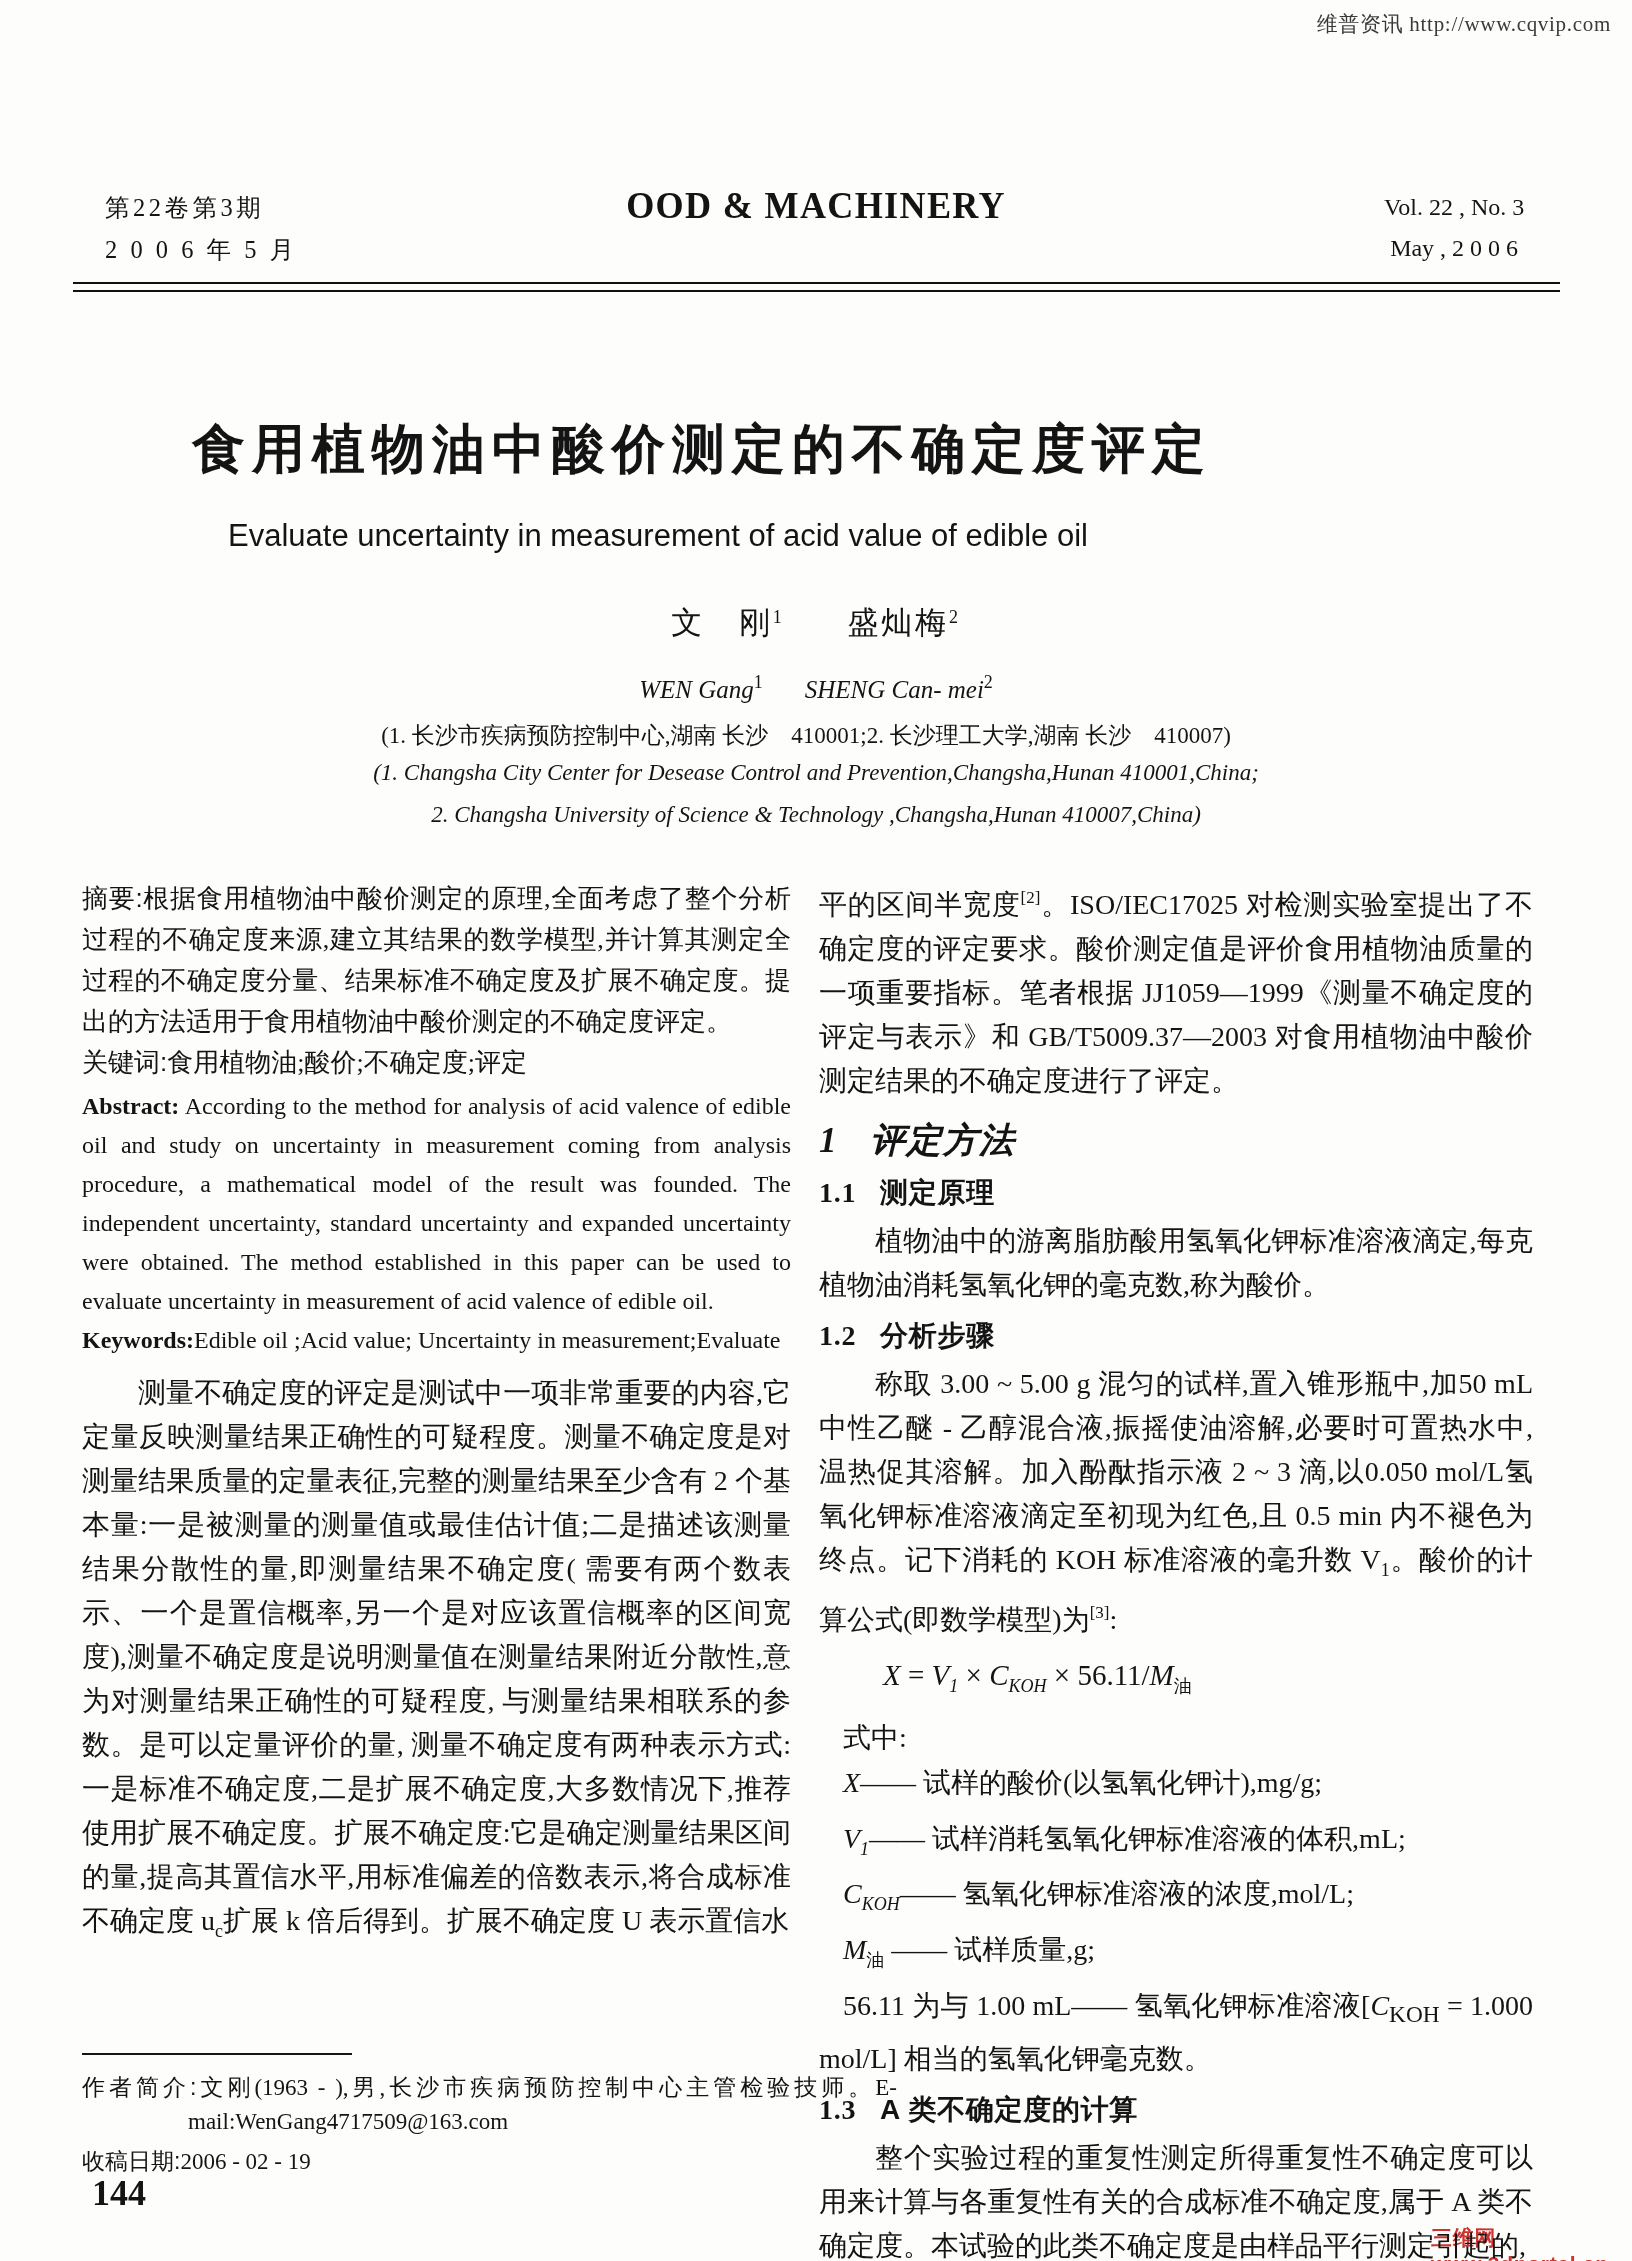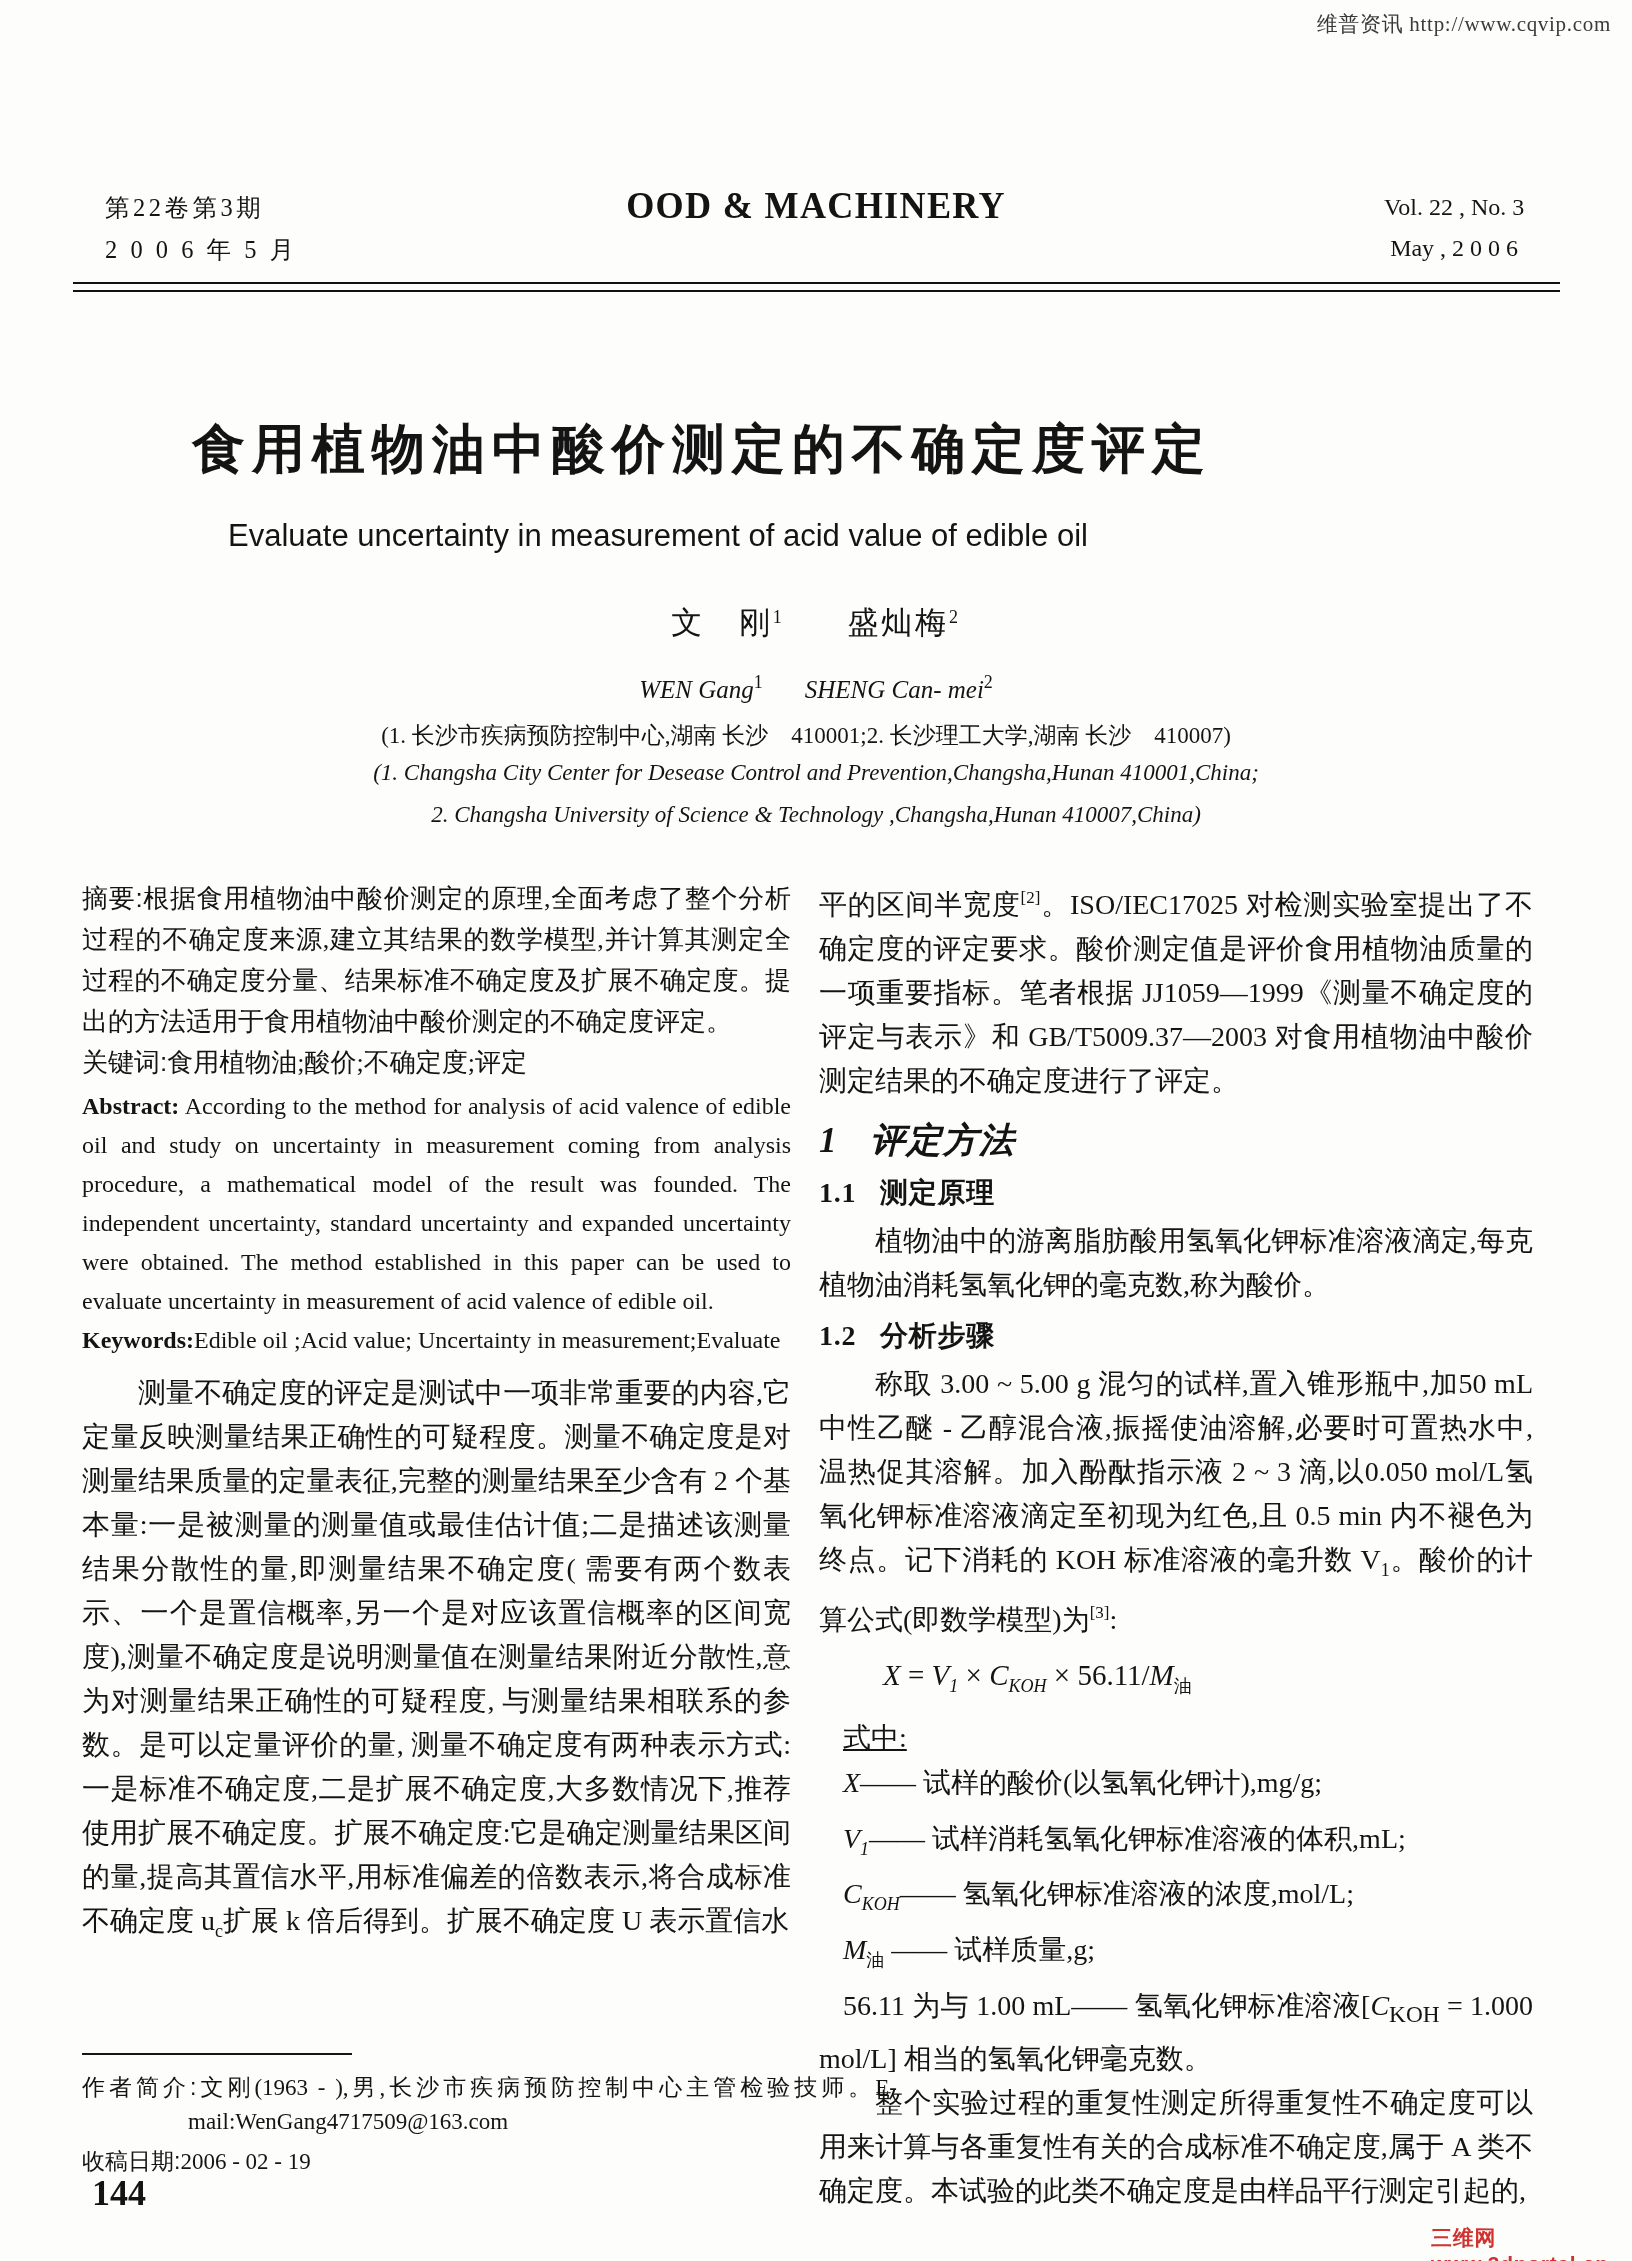--- a/index.html
+++ b/index.html
@@ -68,21 +68,21 @@
   .h1 .num{margin-right:32px;font-family:"Liberation Serif",serif;}
   .h2{font-size:28px;font-weight:bold;font-family:"Liberation Sans","DejaVu Sans",sans-serif;
     margin:9.8px 0 7px 0;letter-spacing:0.7px;}
   .h2 .num{margin-right:24px;font-family:"Liberation Serif",serif;}
   .para{font-size:28px;line-height:44px;text-align:justify;text-indent:2em;}
   .para.noindent{text-indent:0;}
   .formula{font-size:29px;padding-left:64px;margin:9.8px 0 7px 0;line-height:46px;}
   .formula .sym{font-style:italic;}
   .formula sub,.defs sub{font-size:18px;font-style:italic;}
   .formula sub.cjk,.defs sub.cjk{font-style:normal;}
-  .where{font-size:28px;line-height:44px;padding-left:24px;text-decoration:underline;}
+  .where{font-size:28px;line-height:44px;padding-left:24px;}
   .defs{font-size:28px;line-height:45px;}
   .def-row{padding-left:24px;margin:0;}
   .def-row .sym{font-style:italic;}
   .def-note{font-size:28px;line-height:45px;text-indent:24px;text-align:justify;}
   .def-note .sym{font-style:italic;}
 
   
   .foot-rule{position:absolute;left:82px;top:2053px;width:270px;border-top:2.8px solid #151515;}
   .bio{position:absolute;left:82px;top:2070px;width:709px;font-size:23px;line-height:34px;
     padding-left:106px;text-indent:-106px;text-align:justify;}
@@ -172,20 +172,23 @@
       <p class="def-row"><span class="sym">X</span><sub></sub><span>—— </span><span>试样的酸价(以氢氧化钾计),mg/g;</span></p>
       <p class="def-row"><span class="sym">V</span><sub>1</sub><span>—— </span><span>试样消耗氢氧化钾标准溶液的体积,mL;</span></p>
       <p class="def-row"><span class="sym">C</span><sub>KOH</sub><span>—— </span><span>氢氧化钾标准溶液的浓度,mol/L;</span></p>
       <p class="def-row"><span class="sym">M</span><sub class="cjk">油</sub><span> —— </span><span>试样质量,g;</span></p>
     </div>
 
     <div class="def-note">
       <span>56.11 为与 1.00 mL—— 氢氧化钾标准溶液[</span><span class="sym">C</span><sub>KOH</sub><span> = 1.000 mol/L] 相当的氢氧化钾毫克数。</span>
     </div>
 
+    <div class="h2">
+      <span class="num">1.3</span><span>A 类不确定度的计算</span>
+    </div>
     <div class="para">整个实验过程的重复性测定所得重复性不确定度可以用来计算与各重复性有关的合成标准不确定度,属于 A 类不确定度。本试验的此类不确定度是由样品平行测定引起的,</div>
   </div>
 
   <div class="foot-rule"></div>
   <div class="bio">
     <span class="lbl-heiti">作者简介:</span><span>文刚(1963 - ),男,长沙市疾病预防控制中心主管检验技师。E-mail:WenGang4717509@163.com</span>
   </div>
   <div class="received">
     <span class="lbl-heiti">收稿日期:</span><span>2006 - 02 - 19</span>
   </div>

